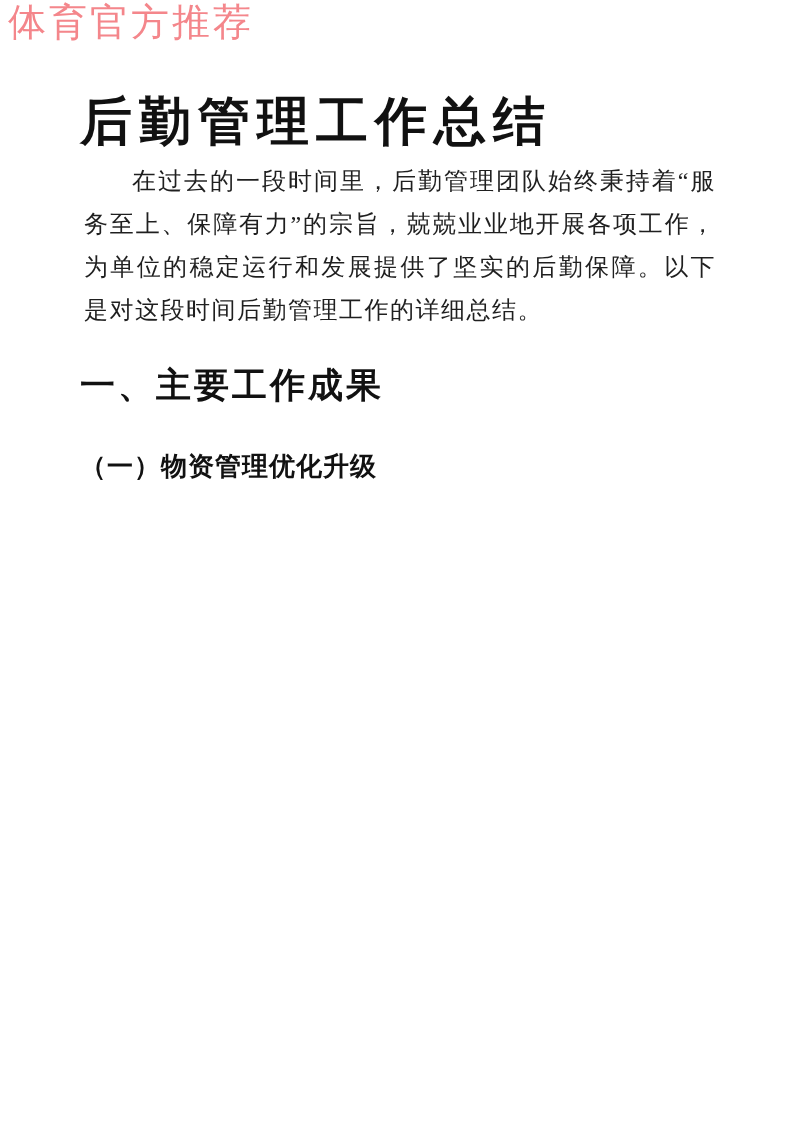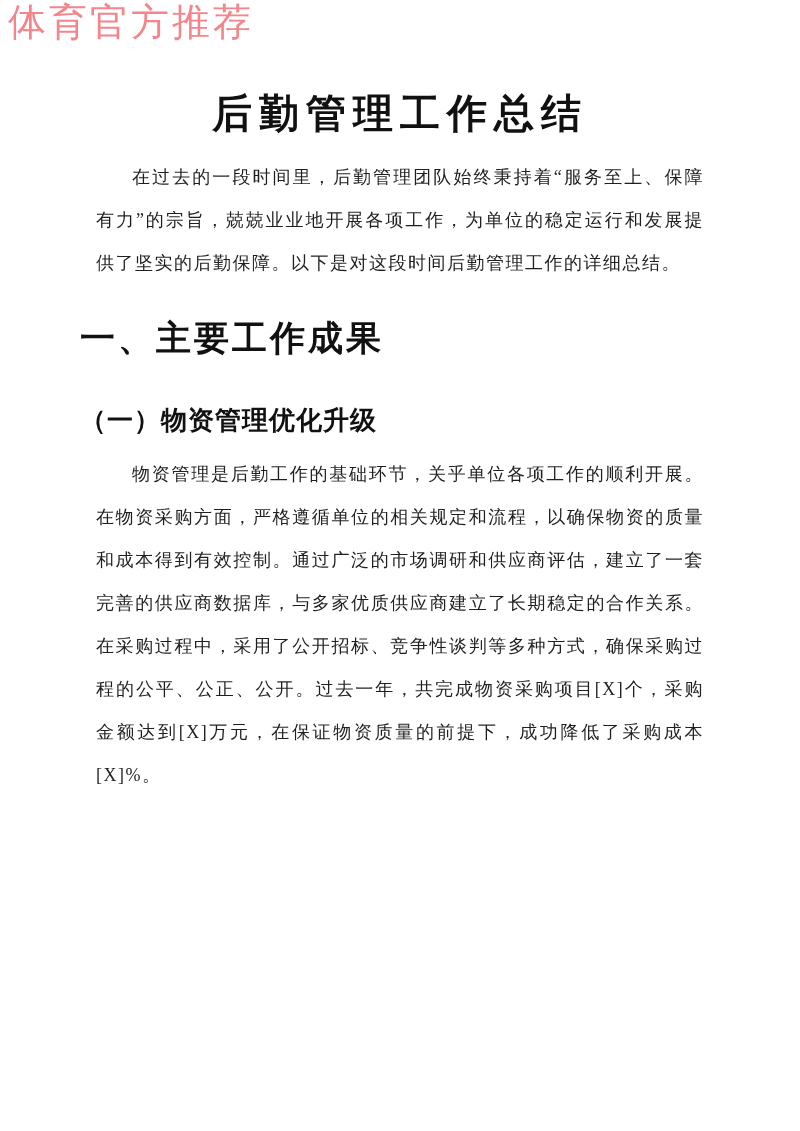--- a/index.html
+++ b/index.html
@@ -24,30 +24,30 @@
     color: #f4868b;
     letter-spacing: 3px;
     font-family: Liberation Serif, serif;
     white-space: nowrap;
   }
   .page {
     padding: 88px 80px 0 80px;
   }
   .doc-title {
     margin: 0;
-    text-align: center;
-    font-size: 40px;
+    text-align: left;
+    font-size: 52px;
     font-weight: bold;
     letter-spacing: 7px;
     line-height: 1.3;
     color: #111111;
   }
   p.doc-paragraph {
-    margin: 16px;
-    font-size: 18px;
+    margin: 4px;
+    font-size: 24px;
     line-height: 43px;
     letter-spacing: 1.5px;
     text-align: justify;
     text-indent: 2em;
     word-break: break-all;
     color: #1f1f1f;
   }
   .intro-paragraph {
     margin-top: 26px;
   }
@@ -79,16 +79,15 @@
 <div class="page">
 
   <h1 class="doc-title">后勤管理工作总结</h1>
 
   <p class="doc-paragraph intro-paragraph">在过去的一段时间里，后勤管理团队始终秉持着“服务至上、保障有力”的宗旨，兢兢业业地开展各项工作，为单位的稳定运行和发展提供了坚实的后勤保障。以下是对这段时间后勤管理工作的详细总结。</p>
 
   <h2 class="section-heading">一、主要工作成果</h2>
 
   <h3 class="subsection-heading">（一）物资管理优化升级</h3>
 
-  <p class="doc-paragraph body-paragraph">物资管理是后勤工作的基础环节，关乎单位各项工作的顺利开展。在物资采购方面，严格遵循单位的相关规定和流程，以确保物资的质量和成本得到有效控制。通过广泛的市场调研和供应商评估，建立了一套完善的供应商数据库，与多家优质供应商建立了长期稳定的合作关系。在采购过程中，采用了公开招标、竞争性谈判等多种方式，确保采购过程的公平、公正、公开。过去一年，共完成物资采购项目[X]个，采购金额达到[X]万元，在保证物资质量的前提下，成功降低了采购成本[X]%。</p>
 
 
 </div>
 
 </body></html>

